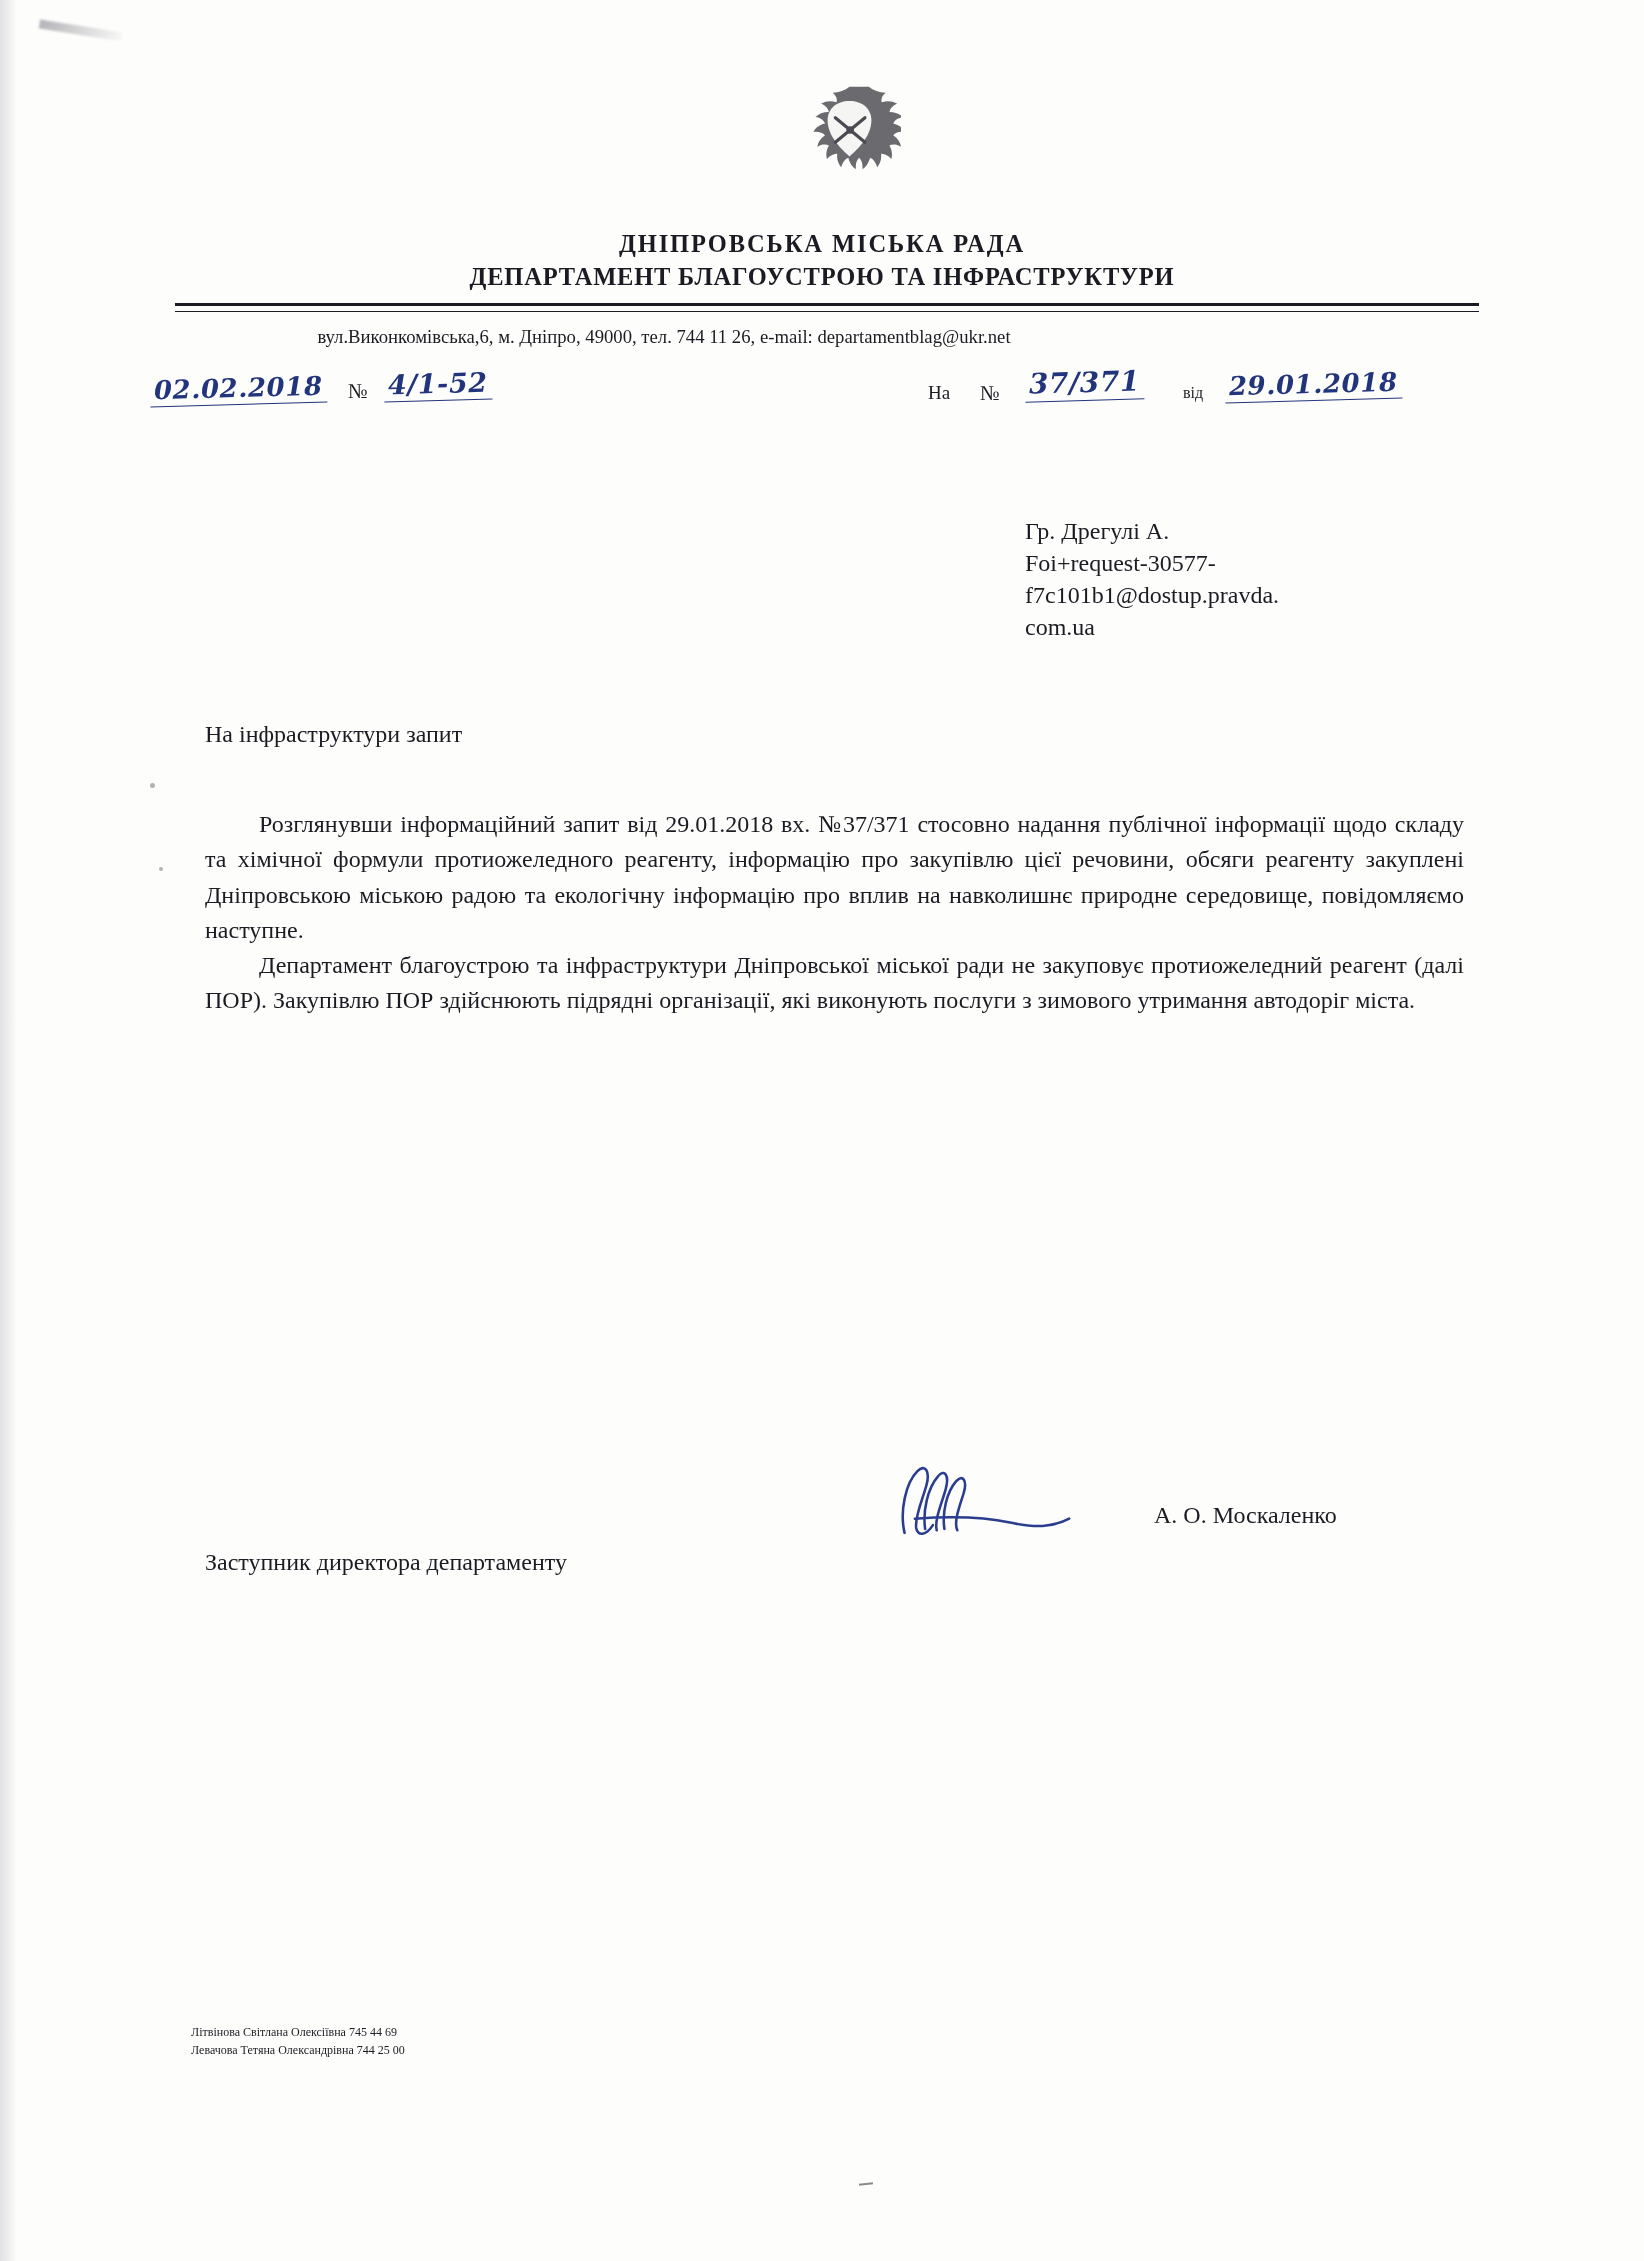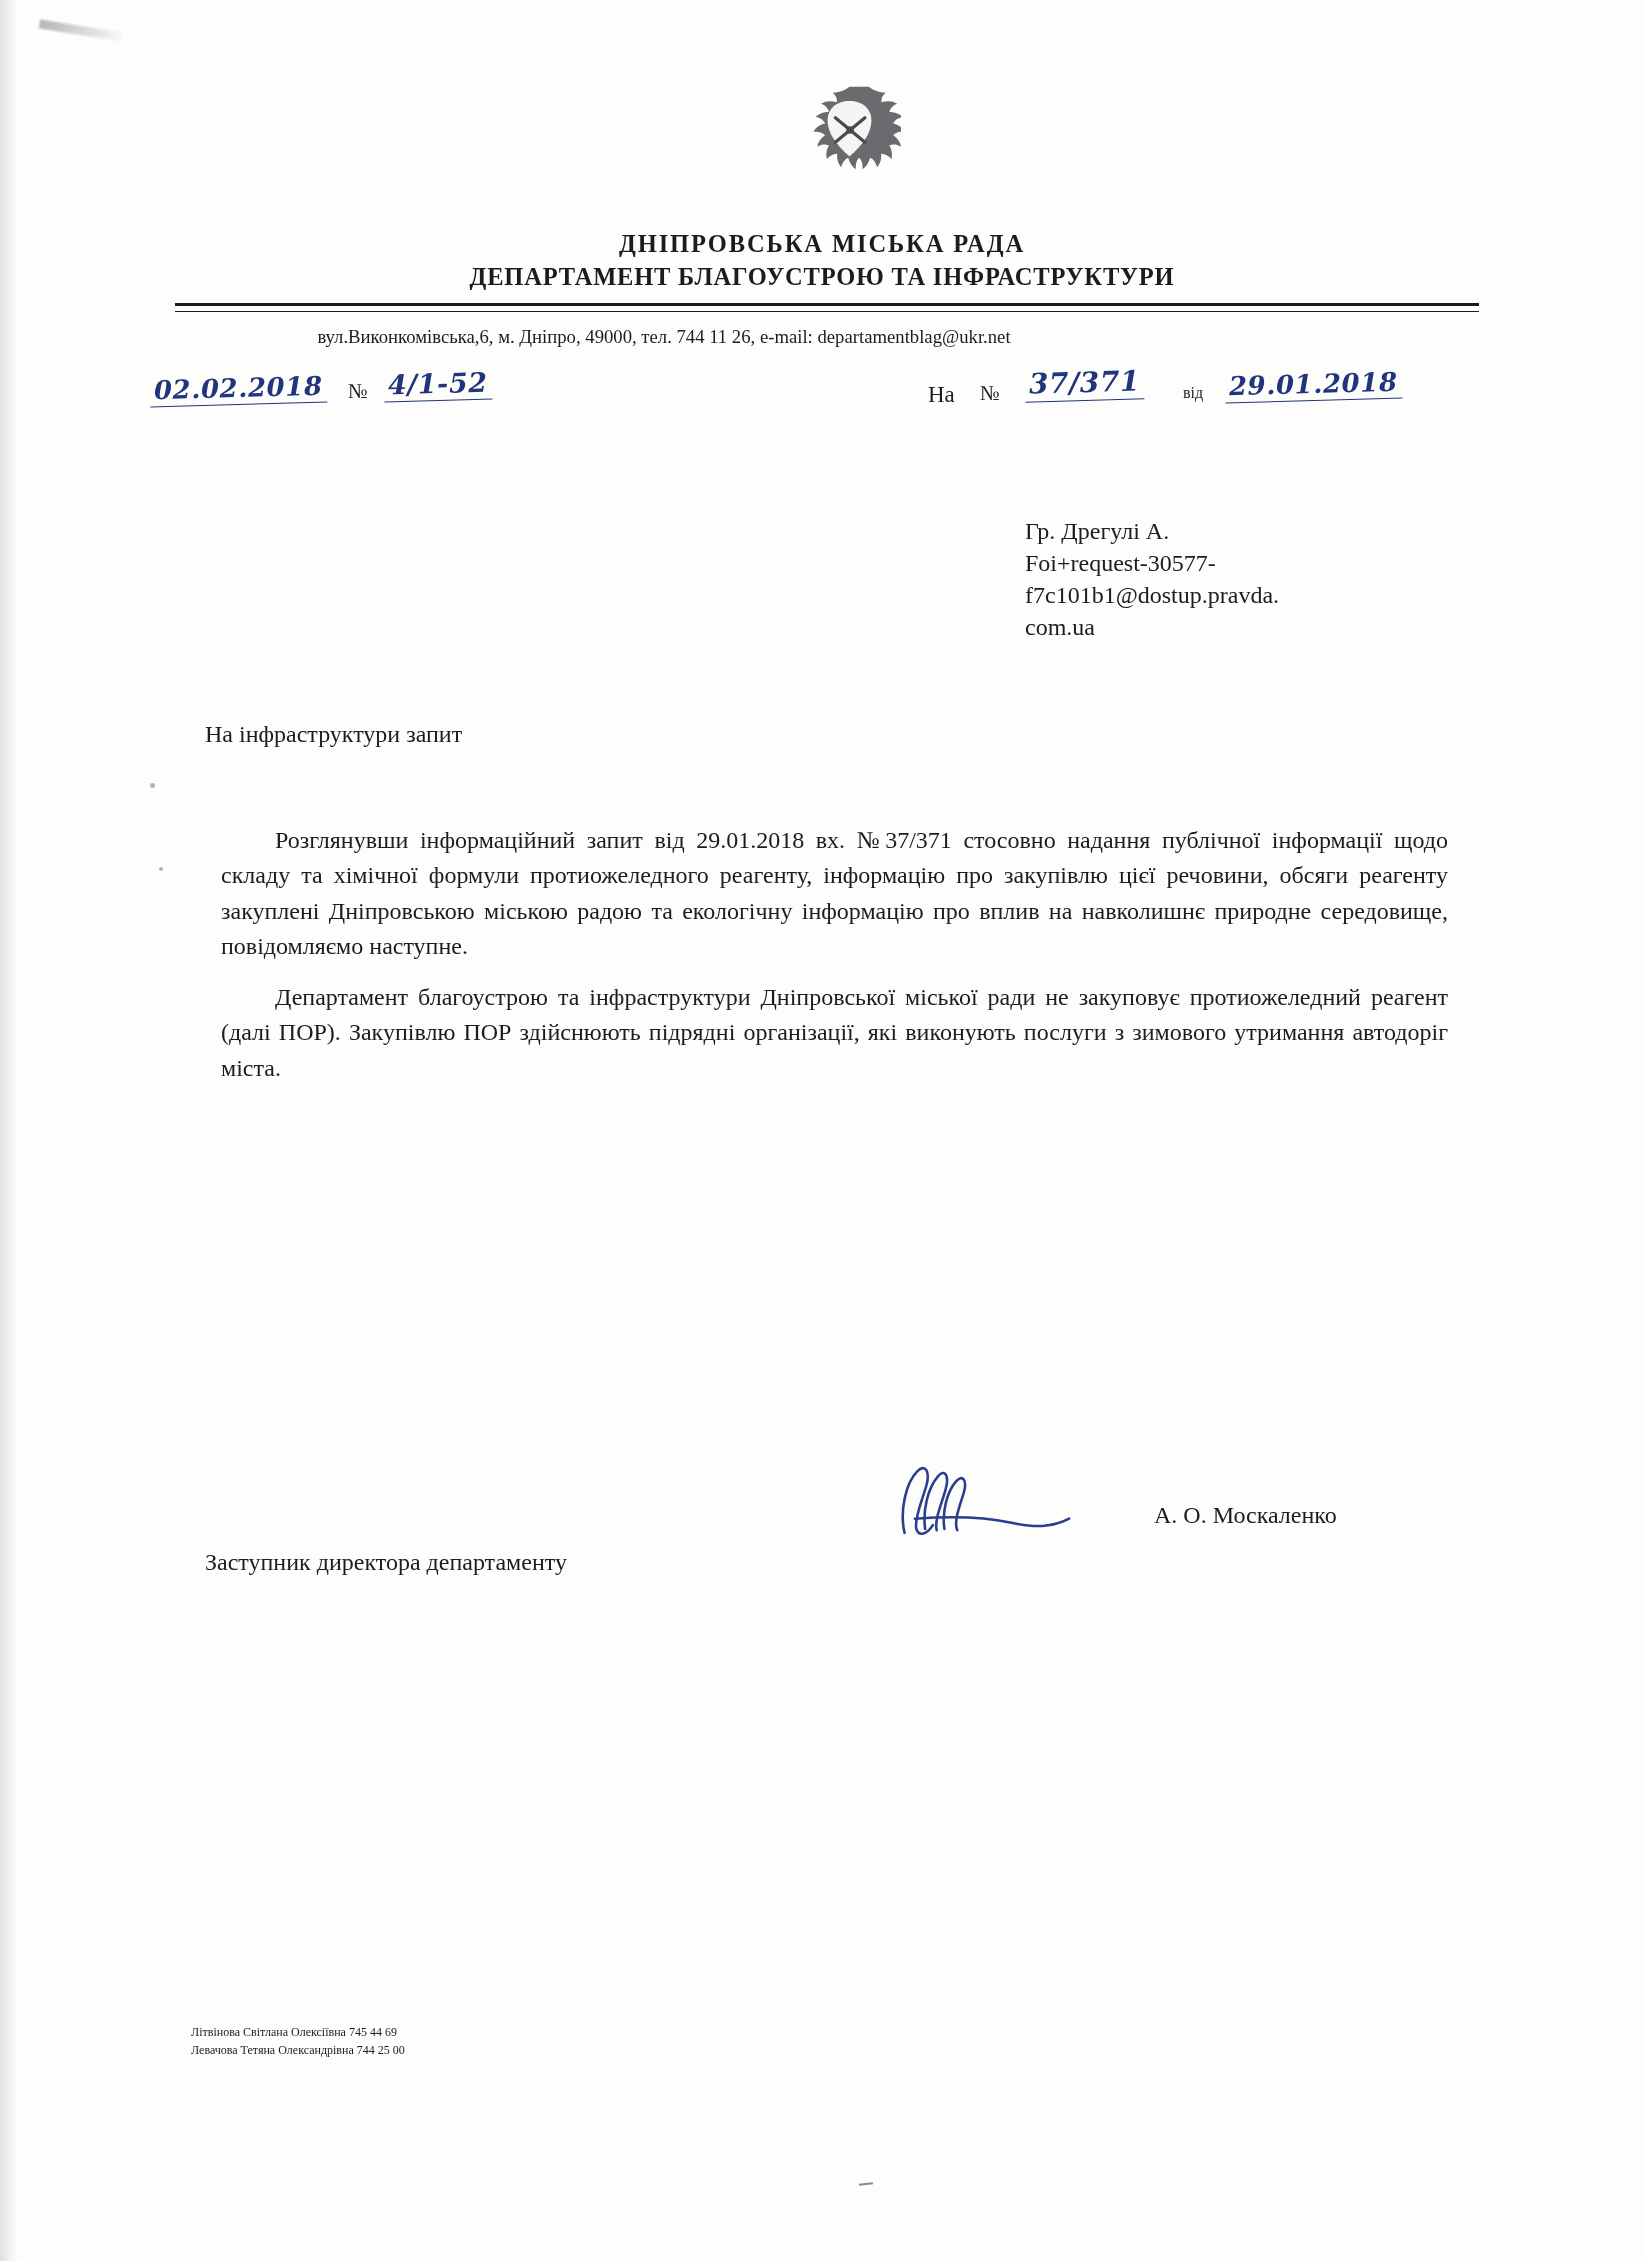--- a/index.html
+++ b/index.html
@@ -123,21 +123,21 @@
   .reg-out-no {
     position: absolute;
     left: 384px;
     top: 368px;
     font-size: 27px;
   }
   .reg-in-na {
     position: absolute;
     left: 928px;
     top: 382px;
-    font-size: 23px;
+    font-size: 19px;
   }
   .reg-in-no-label {
     position: absolute;
     left: 980px;
     top: 382px;
     font-size: 20.6px;
   }
   .reg-in-no {
     position: absolute;
     left: 1025px;
@@ -179,21 +179,21 @@
   .body-text {
     position: absolute;
     left: 205px;
     top: 807px;
     width: 1259px;
     font-size: 24px;
     line-height: 1.47;
     text-align: justify;
   }
   .body-text p {
-    margin: 16px;
+    margin: 0;
     text-indent: 54px;
   }
 
   
   .sig-title {
     position: absolute;
     left: 205px;
     top: 1502px;
     font-size: 24px;
     margin-top: 47px;

